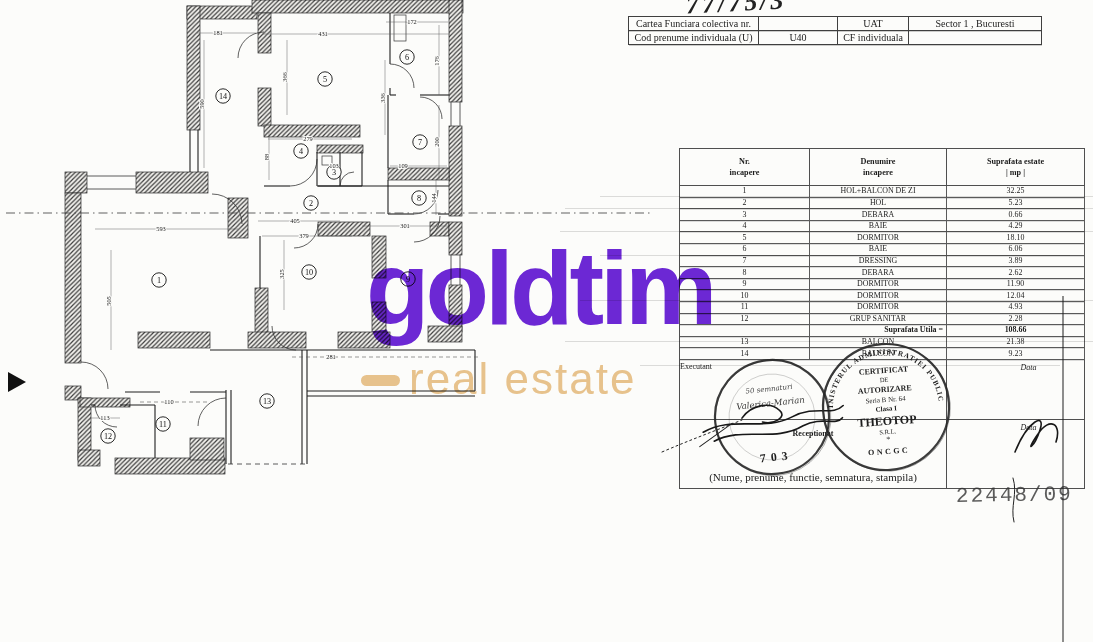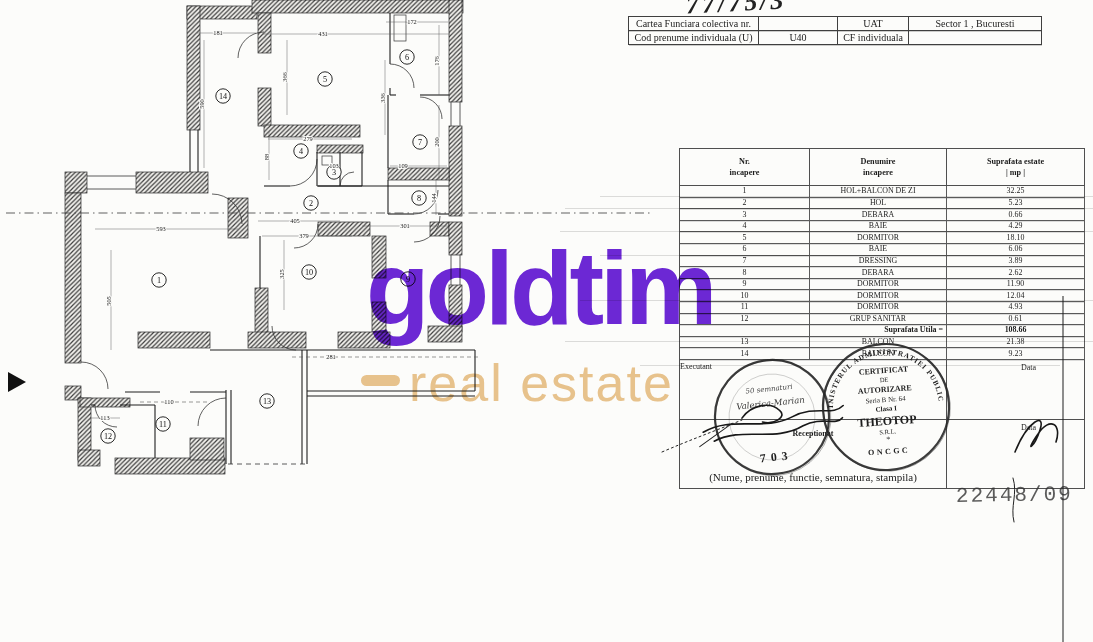--- a/index.html
+++ b/index.html
@@ -42,41 +42,41 @@
            font-size:7.9px;display:flex;align-items:center;justify-content:center;
            box-sizing:border-box;line-height:1;overflow:visible;white-space:nowrap;}
   .rt-row{box-shadow:0 1px 0 rgba(70,70,70,.18);}
   .subtotal .rt-c2{justify-content:flex-end;font-weight:bold;padding-right:3px;}
   .subtotal .rt-c3{font-weight:bold;}
   .rt-foot{display:grid;grid-template-columns:267px 138px;}
   .f-cell{border-right:1px solid #4f4f4f;border-bottom:1px solid #4f4f4f;
           box-sizing:border-box;position:relative;font-size:8px;}
   .f-exec{height:60px;}
   .f-exec .lbl{position:absolute;top:2px;width:100%;text-align:left;font-weight:normal;}
-  .f-data{display:flex;justify-content:center;align-items:flex-start;padding-top:3px;padding-left:26px;}
+  .f-data{display:flex;justify-content:center;align-items:flex-start;padding-top:3px;padding-left:26px;font-style:italic;}
   .f-recep{height:69px;}
   .f-recep .lbl{position:absolute;top:9px;width:100%;text-align:center;font-weight:bold;}
   .f-caption{position:absolute;bottom:5px;left:0;right:0;text-align:center;font-size:11px;}
 
   
   .overlay{position:absolute;left:0;top:0;width:1093px;height:642px;pointer-events:none;}
   .ring{fill:none;stroke:#272727;}
   .stamp-txt{font-family:"Liberation Serif",serif;fill:#1e1e1e;text-anchor:middle;}
   .scrl{font-family:"DejaVu Serif",serif;font-style:italic;fill:#222;text-anchor:middle;}
   .sig{fill:none;stroke:#181818;stroke-width:1.6;stroke-linecap:round;}
   .sigthin{fill:none;stroke:#222;stroke-width:1;stroke-linecap:round;}
 
   
   .wm-brand{position:absolute;left:366px;top:236px;font-family:"Liberation Sans",sans-serif;
             font-weight:bold;font-size:104px;letter-spacing:-4px;color:#6d28d9;
             mix-blend-mode:multiply;line-height:1;z-index:30;}
   .wm-dash{position:absolute;left:361px;top:375px;width:39px;height:11px;background:#eac58f;
            border-radius:6px;mix-blend-mode:multiply;z-index:30;}
   .wm-tag{position:absolute;left:409px;top:357px;font-family:"Liberation Sans",sans-serif;
-          font-size:52px;letter-spacing:2px;color:#eac58f;mix-blend-mode:multiply;
+          font-size:44px;letter-spacing:2px;color:#eac58f;mix-blend-mode:multiply;
           line-height:1;z-index:30;}
 
   
   .hand-top{position:absolute;left:686px;top:-12px;font-size:26px;font-style:italic;
             font-weight:bold;letter-spacing:3px;transform:rotate(-3deg);color:#222;}
   .reg{position:absolute;left:956px;top:484px;font-family:"Liberation Mono",monospace;
        font-size:21px;letter-spacing:2px;color:rgba(50,50,50,.8);transform:rotate(-1deg);}
   .streak{position:absolute;height:1px;background:#000;opacity:.13;}
   .edge{position:absolute;left:1062px;top:296px;width:2px;height:346px;background:rgba(30,30,30,.5);}
 </style>
@@ -353,21 +353,21 @@
           <div class="rt-cell rt-c3">12.04</div>
         </div>
         <div class="rt-row">
           <div class="rt-cell rt-c1">11</div>
           <div class="rt-cell rt-c2">DORMITOR</div>
           <div class="rt-cell rt-c3">4.93</div>
         </div>
         <div class="rt-row">
           <div class="rt-cell rt-c1">12</div>
           <div class="rt-cell rt-c2">GRUP SANITAR</div>
-          <div class="rt-cell rt-c3">0.61</div>
+          <div class="rt-cell rt-c3">2.28</div>
         </div>
         <div class="rt-row subtotal">
           <div class="rt-cell rt-c1"></div>
           <div class="rt-cell rt-c2">Suprafata Utila =</div>
           <div class="rt-cell rt-c3">108.66</div>
         </div>
         <div class="rt-row">
           <div class="rt-cell rt-c1">13</div>
           <div class="rt-cell rt-c2">BALCON</div>
           <div class="rt-cell rt-c3">21.38</div>

